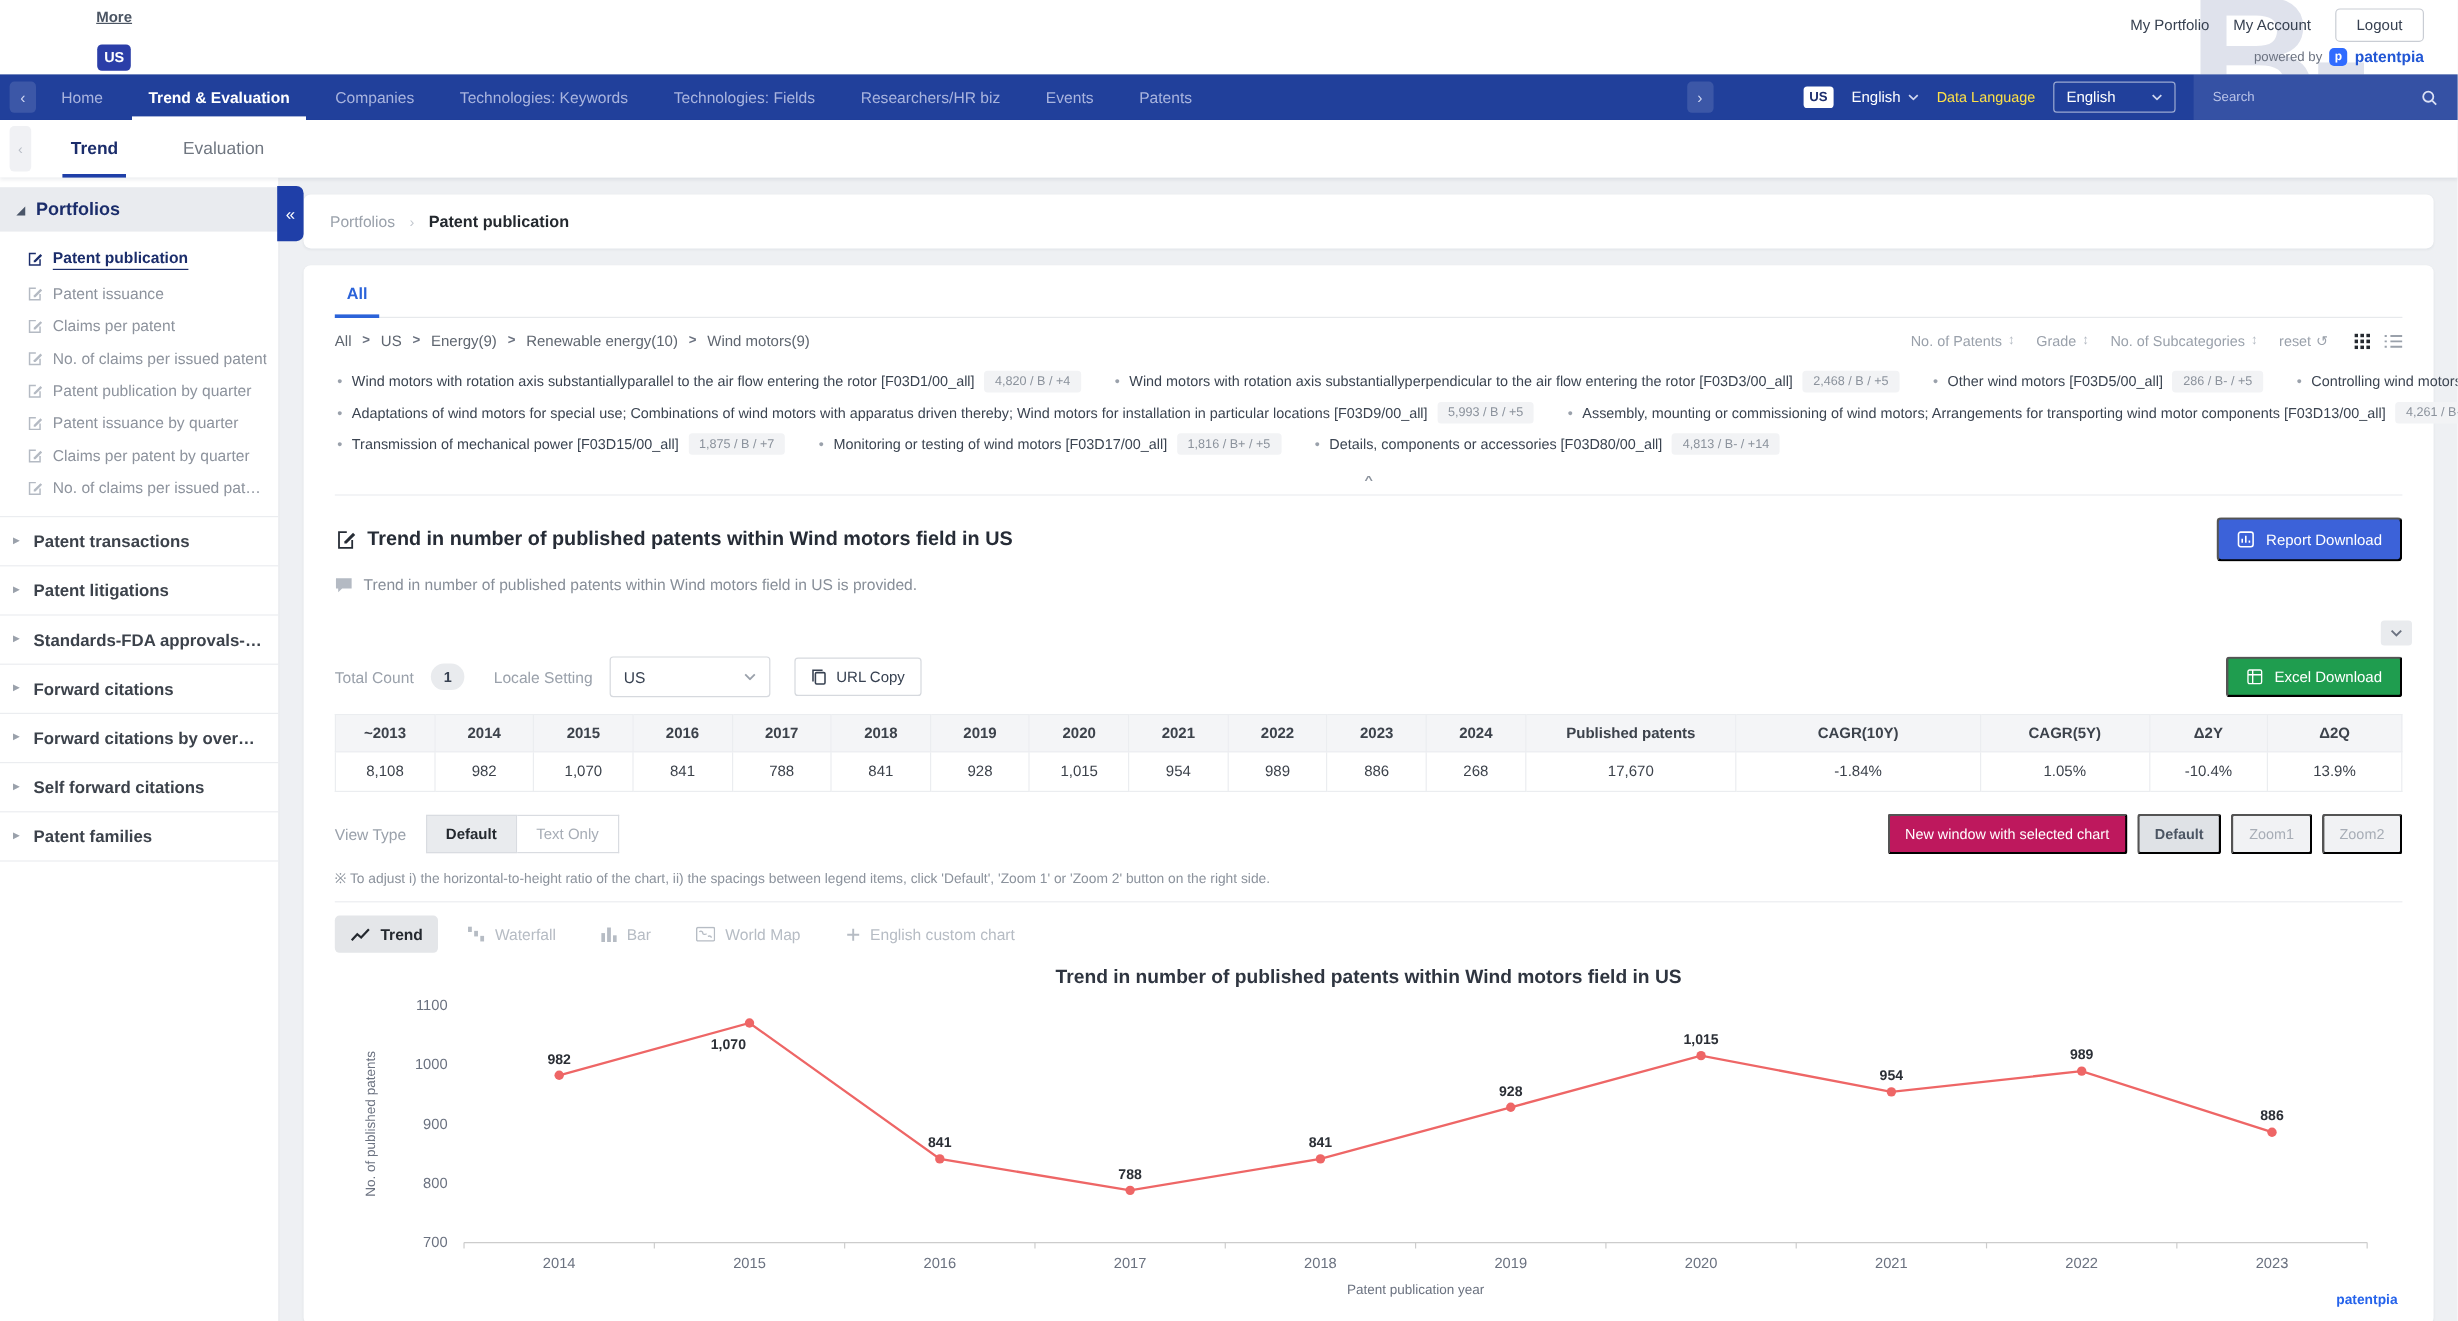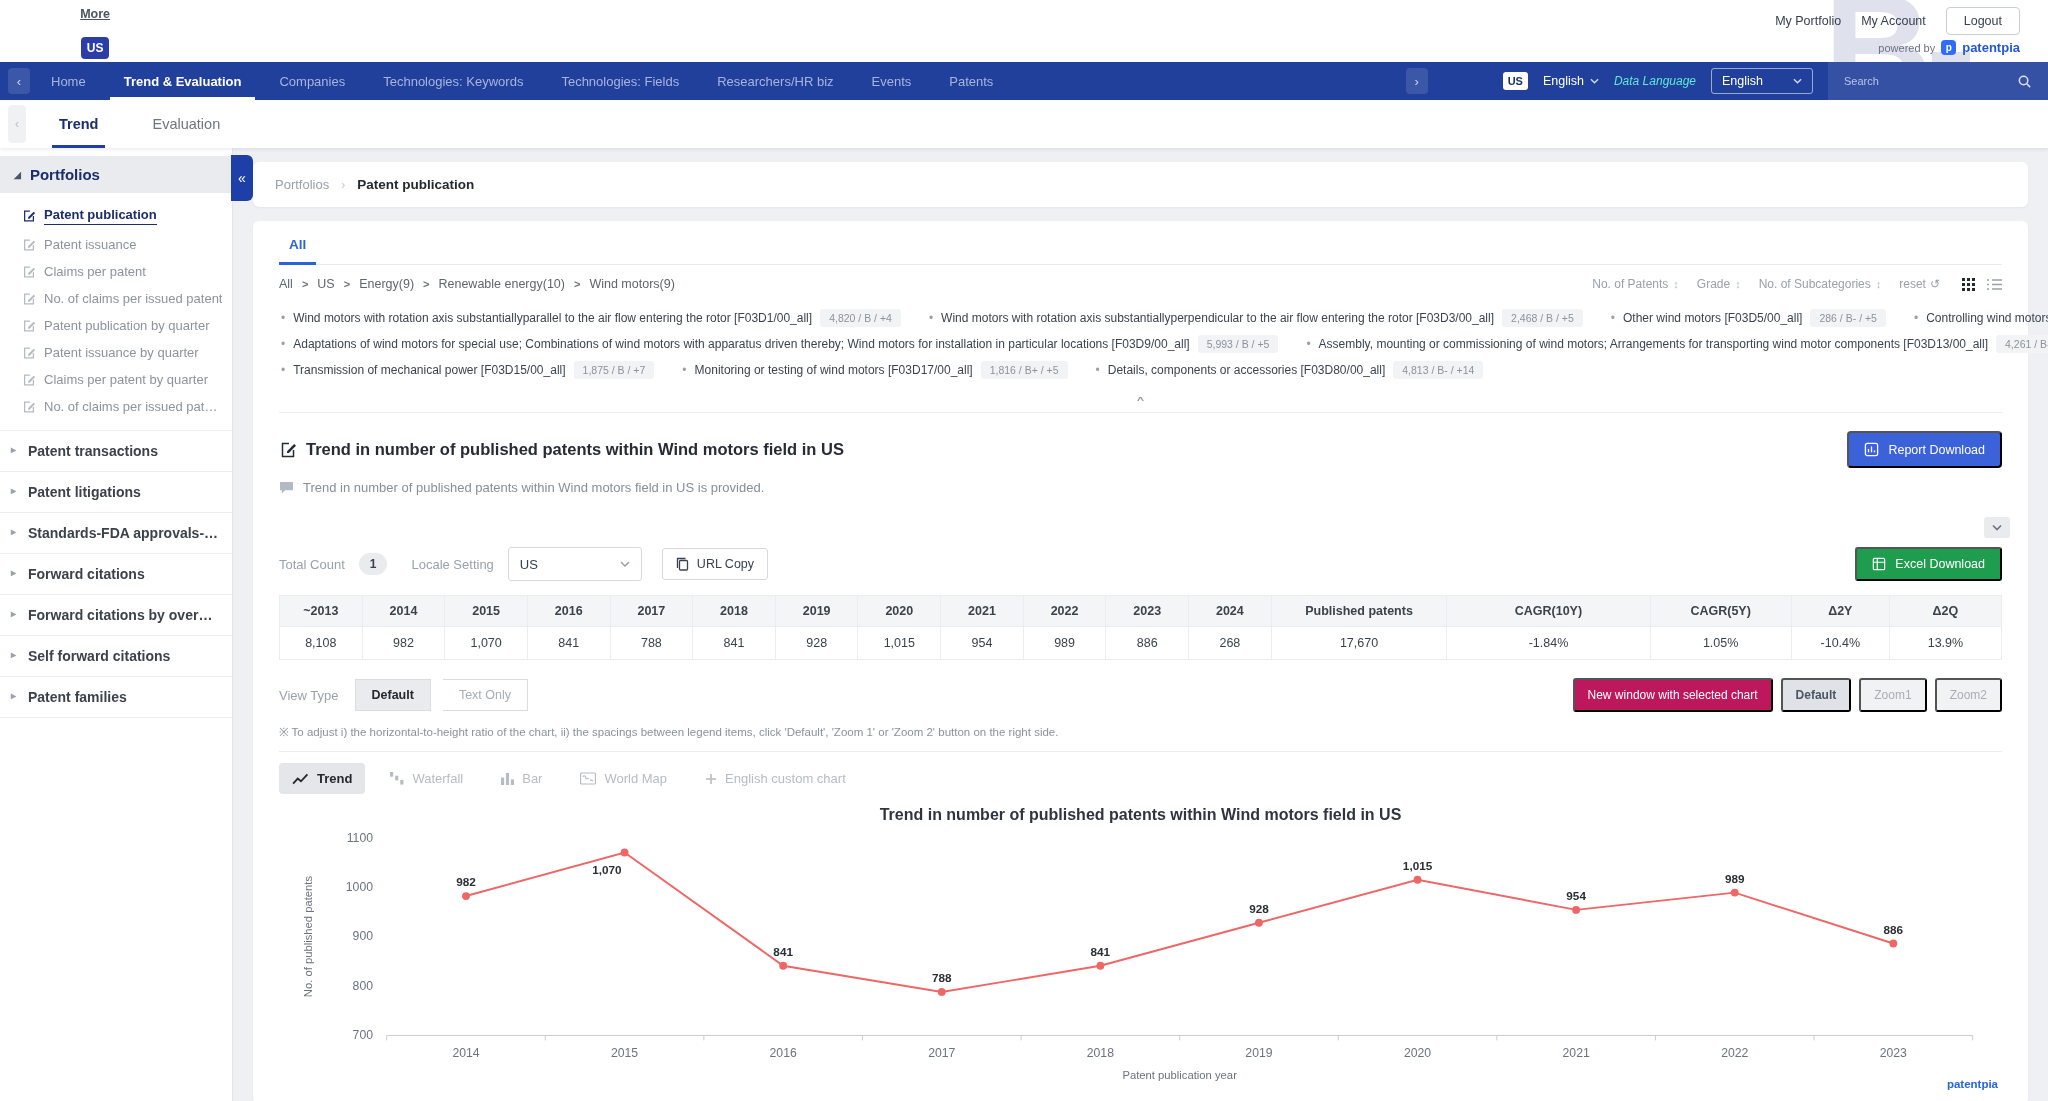--- a/index.html
+++ b/index.html
@@ -35,21 +35,21 @@
   .nav-scroll{width:22px;margin:6px 2px;display:flex;align-items:center;justify-content:center;
     color:#cdd5f2;background:rgba(255,255,255,.12);border-radius:4px;font-size:13px;cursor:pointer;}
   .nav-item{display:flex;align-items:center;padding:0 19px;font-size:13px;color:#a9b4de;position:relative;cursor:pointer;white-space:nowrap;}
   .nav-item.active{color:#fff;font-weight:bold;}
   .nav-item.active::after{content:"";position:absolute;left:5px;right:5px;bottom:0;height:3px;background:#fff;}
   .nav-right{margin-left:auto;display:flex;align-items:center;gap:15px;}
   .nav-next{width:22px;height:26px;display:flex;align-items:center;justify-content:center;color:#cdd5f2;
     background:rgba(255,255,255,.12);border-radius:4px;font-size:13px;cursor:pointer;margin-right:60px;}
   .nav-us{background:#fff;color:#1d2f6e;font-weight:bold;font-size:11px;padding:3px 5px;border-radius:3px;}
   .nav-lang{color:#fff;font-size:12.5px;display:flex;gap:6px;align-items:center;cursor:pointer;}
-  .dl-label{color:#5eead4;font-size:12px;font-style:italic;}
+  .dl-label{color:#fde047;font-size:12px;}
   .lang-select{border:1px solid rgba(255,255,255,.55);border-radius:3px;color:#fff;font-size:12.5px;
     padding:5px 10px;display:flex;gap:30px;align-items:center;cursor:pointer;}
   .nav-search{background:rgba(255,255,255,.09);height:100%;display:flex;align-items:center;justify-content:space-between;
     width:188px;padding:0 16px;color:#b9c3e8;font-size:11px;cursor:pointer;}
 
   
   .subtabs{height:48px;background:#fff;display:flex;align-items:center;padding:0 8px;
     box-shadow:0 2px 3px rgba(20,30,60,.07);position:relative;z-index:2;}
   .subtab-scroll{width:18px;height:38px;background:#f0f1f4;border-radius:4px;color:#b8bdc6;
     display:flex;align-items:center;justify-content:center;font-size:12px;margin-right:6px;cursor:pointer;}
@@ -136,21 +136,21 @@
     align-items:center;gap:9px;padding:0 15px;font-size:12.5px;cursor:pointer;}
 
   .sum-table{width:100%;border-collapse:collapse;margin-top:14px;table-layout:fixed;}
   .sum-table th{background:#f4f5f7;color:#3c424b;font-size:12.5px;font-weight:600;padding:8px 3px;border:1px solid #ebedf0;text-align:center;}
   .sum-table td{color:#3c424b;font-size:12.5px;padding:9px 3px;border:1px solid #ebedf0;text-align:center;background:#fff;}
 
   .viewtype-row{display:flex;align-items:center;margin-top:18px;}
   .vt-label{color:#9aa1ab;font-size:13px;margin-right:16px;}
   .seg{display:flex;}
   .seg-btn{border:1px solid #d9dce1;padding:8px 16px;font-size:12.5px;background:#fff;color:#a7adb6;cursor:pointer;}
-  .seg-btn + .seg-btn{border-left:none;margin-left:12px;}
+  .seg-btn + .seg-btn{border-left:none;}
   .seg-btn.active{background:#e9ebee;color:#24292f;font-weight:bold;}
   .vt-right{margin-left:auto;display:flex;gap:8px;align-items:center;}
   .new-window-btn{background:#be185d;color:#fff;font-size:12px;padding:8px 13px;border-radius:3px;cursor:pointer;}
   .zoom-btn{background:#f1f2f4;color:#a7adb6;font-size:12px;padding:8px 13px;border-radius:3px;cursor:pointer;}
   .zoom-btn.active{background:#dfe2e6;color:#4b5563;font-weight:bold;}
 
   .note{margin-top:12px;font-size:11.5px;color:#8b929c;padding-bottom:12px;border-bottom:1px solid #ebedf0;}
 
   .chart-tabs{display:flex;align-items:center;gap:12px;margin-top:11px;}
   .ctab{display:flex;gap:8px;align-items:center;font-size:13px;color:#b6bcc4;padding:8px 13px;cursor:pointer;border-radius:4px;}

